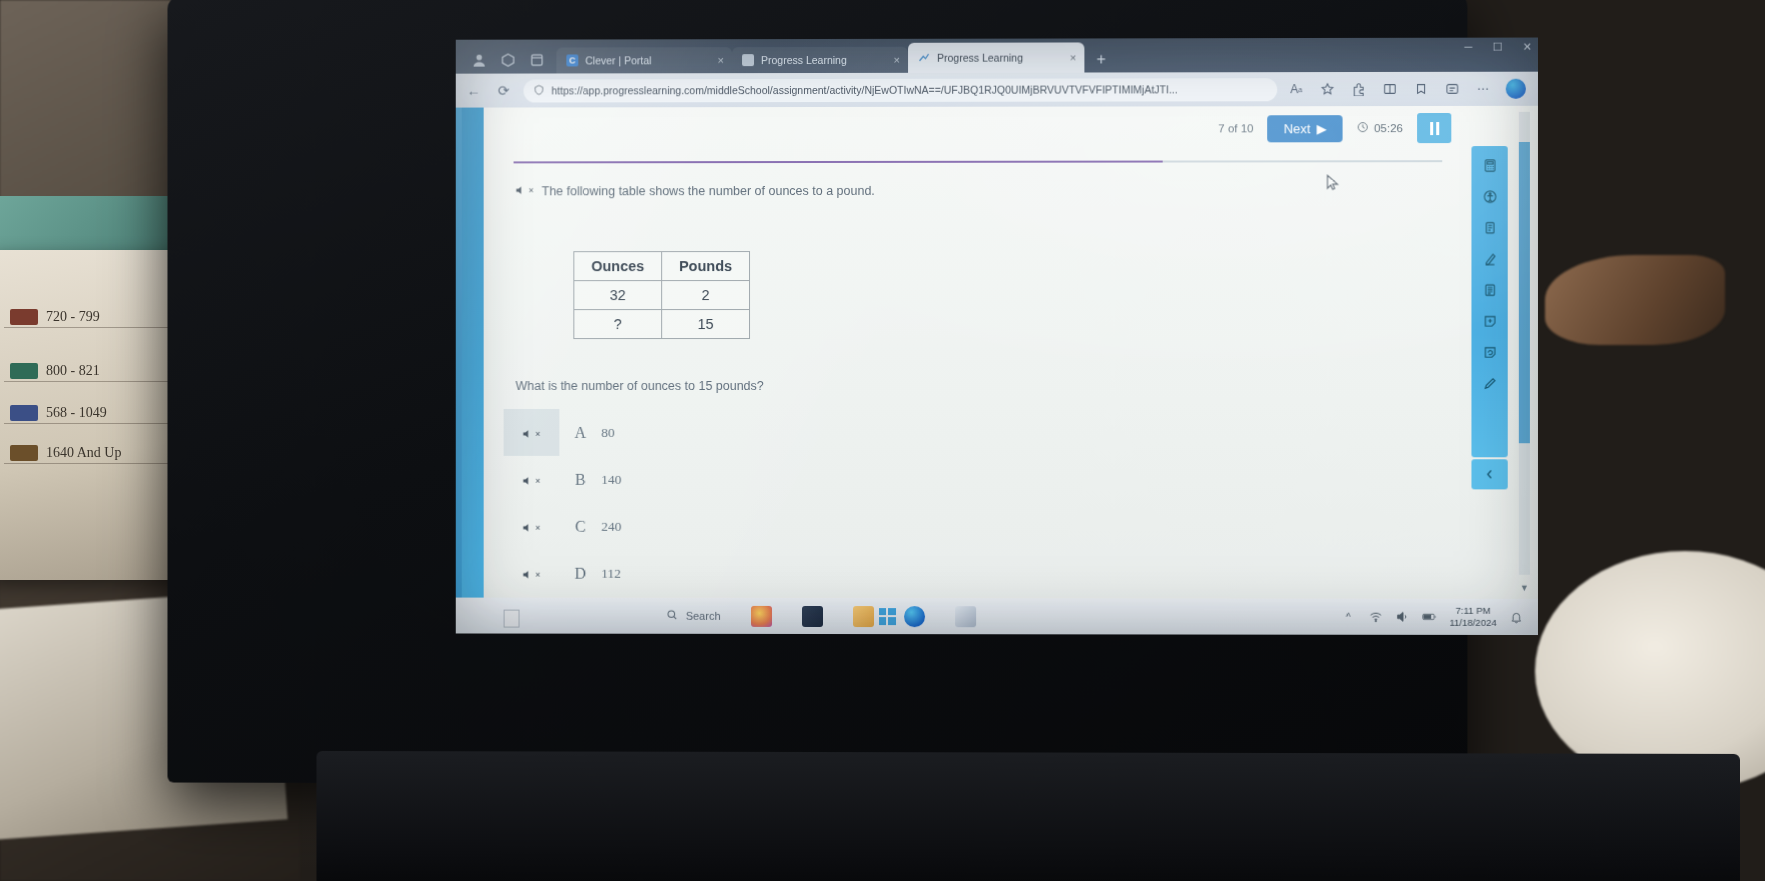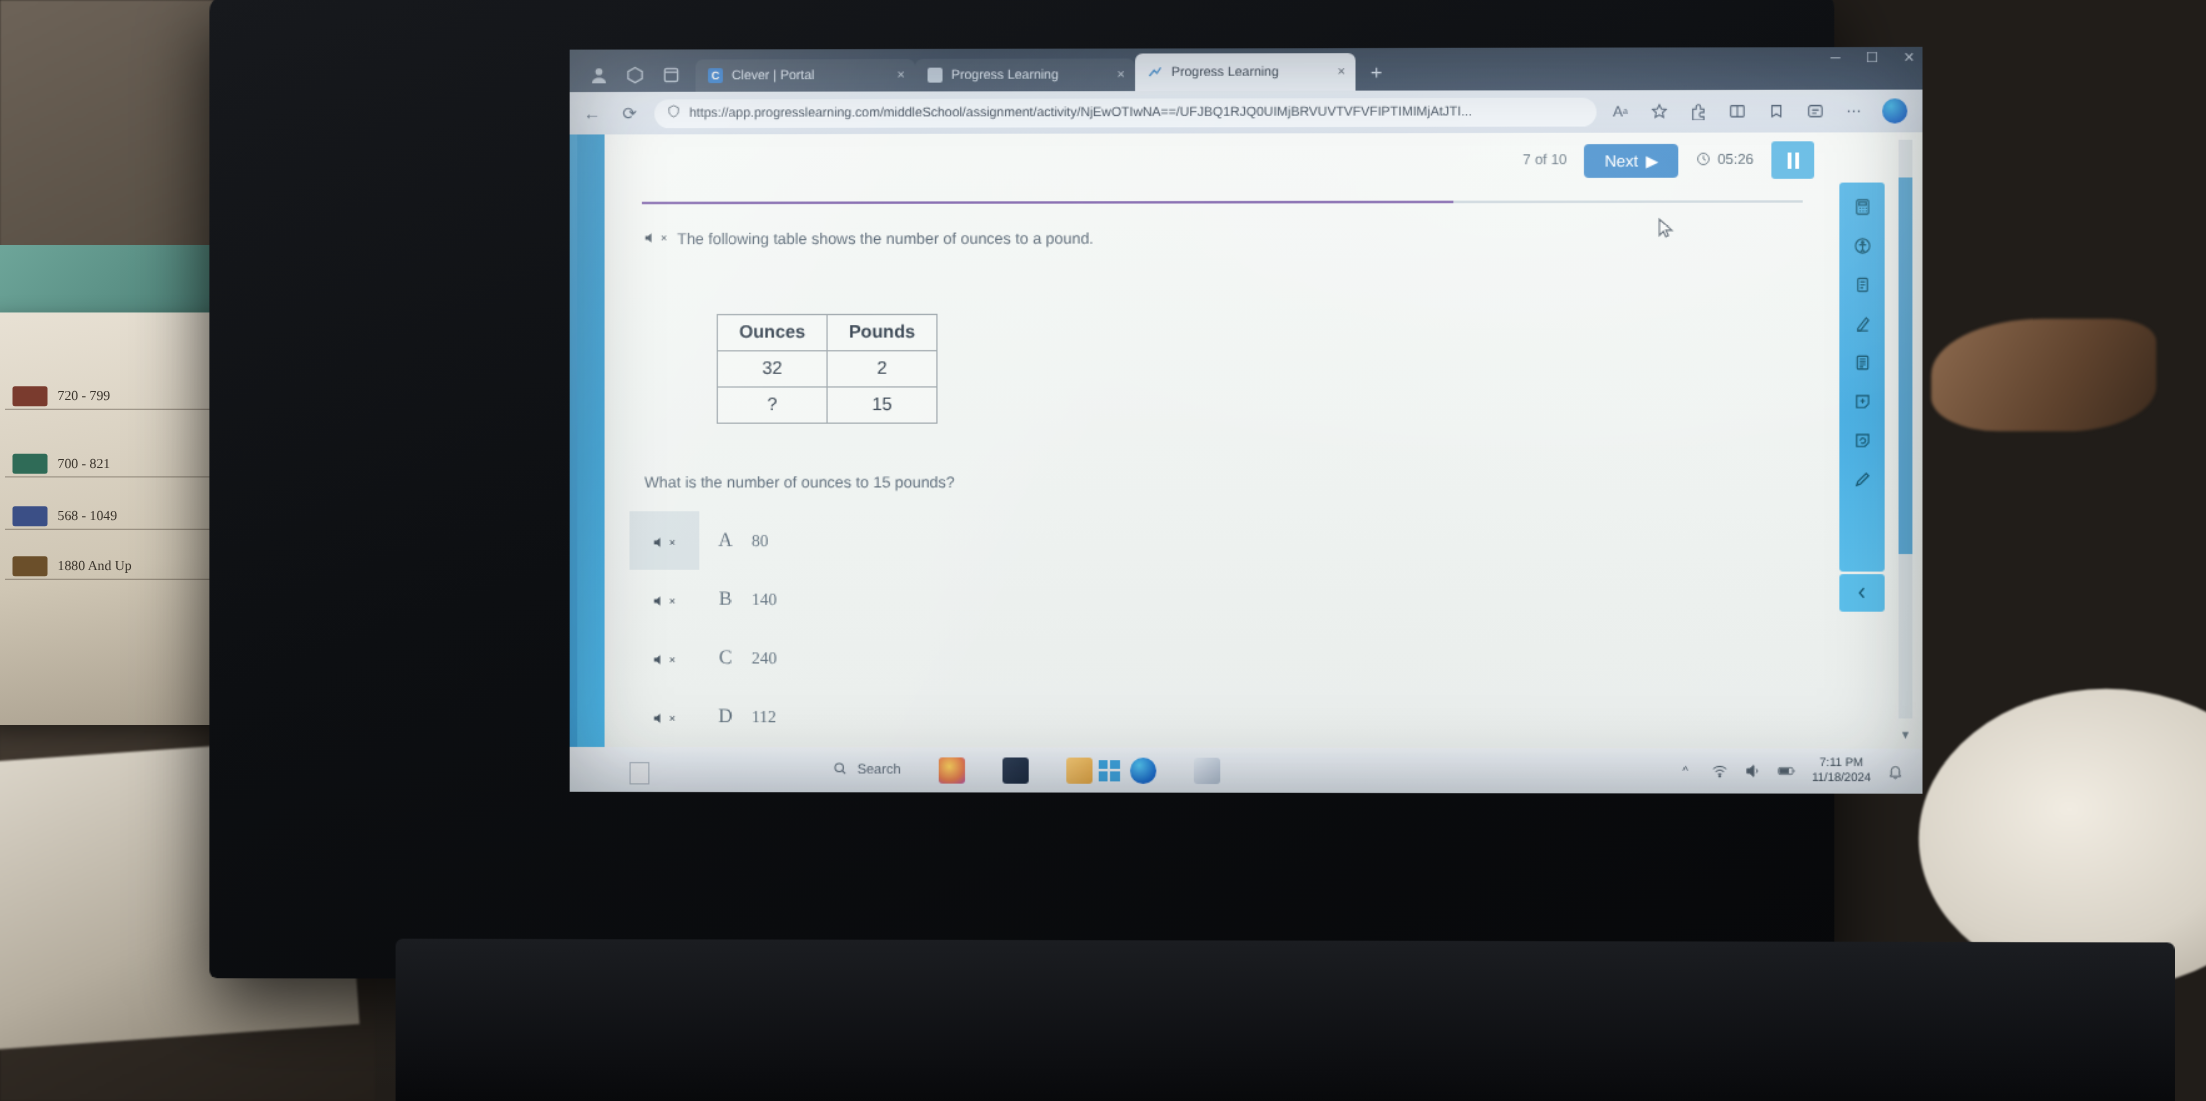--- a/index.html
+++ b/index.html
@@ -33,21 +33,21 @@
   #paper-card {
     position: absolute; left: -10px; top: 250px; width: 240px; height: 330px;
     background: linear-gradient(170deg, #e8e1d4 0%, #cfc6b4 60%, #a79d8c 100%);
     border-radius: 4px;
     box-shadow: 0 6px 18px rgba(0,0,0,.45);
     overflow: hidden;
   }
   .pc-row {
     position: absolute; left: 14px; height: 22px; width: 190px;
     border-bottom: 1px solid rgba(90,80,68,.45);
-    color: #3a342c; font-size: 11px; line-height: 22px; padding-left: 42px;
+    color: #3a342c; font-size: 14px; line-height: 22px; padding-left: 42px;
     font-family: "Liberation Serif", serif;
     white-space: nowrap;
   }
   .pc-sw { position:absolute; left:6px; top:3px; width: 28px; height: 16px; border-radius:2px; }
   #paper-bottom {
     position:absolute; left:-20px; top: 600px; width: 300px; height: 230px;
     background: linear-gradient(160deg,#dcd6ca 0%, #b5ad9e 60%, #8a8274 100%);
     transform: rotate(-4deg);
     filter: blur(0.8px);
   }
@@ -292,29 +292,29 @@
 <div id="photo">
   <div id="floor-left"></div>
   <div id="bag"></div>
   <div id="paper-card">
     <div class="pc-row" style="top:56px">
       <span class="pc-sw" style="background:#7a3b2e"></span>
       <span>720 - 799</span>
     </div>
     <div class="pc-row" style="top:110px">
       <span class="pc-sw" style="background:#2f6b57"></span>
-      <span>700 - 821</span>
+      <span>800 - 821</span>
     </div>
     <div class="pc-row" style="top:152px">
       <span class="pc-sw" style="background:#3b4f86"></span>
       <span>568 - 1049</span>
     </div>
     <div class="pc-row" style="top:192px">
       <span class="pc-sw" style="background:#6b4f2a"></span>
-      <span>1880 And Up</span>
+      <span>1640 And Up</span>
     </div>
   </div>
   <div id="paper-bottom"></div>
   <div id="right-obj1"></div>
   <div id="right-plate"></div>
 </div>
 
 <div id="laptop">
   <div id="laptop-base"></div>
 

